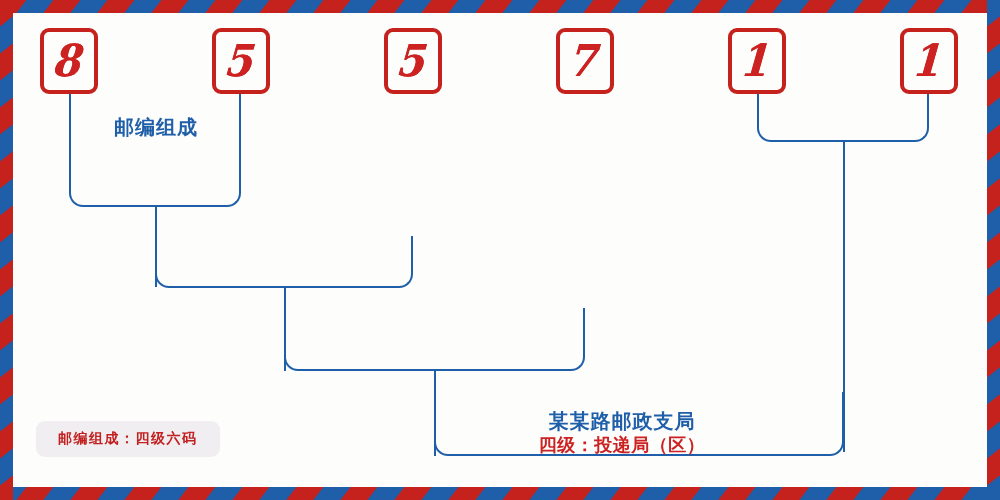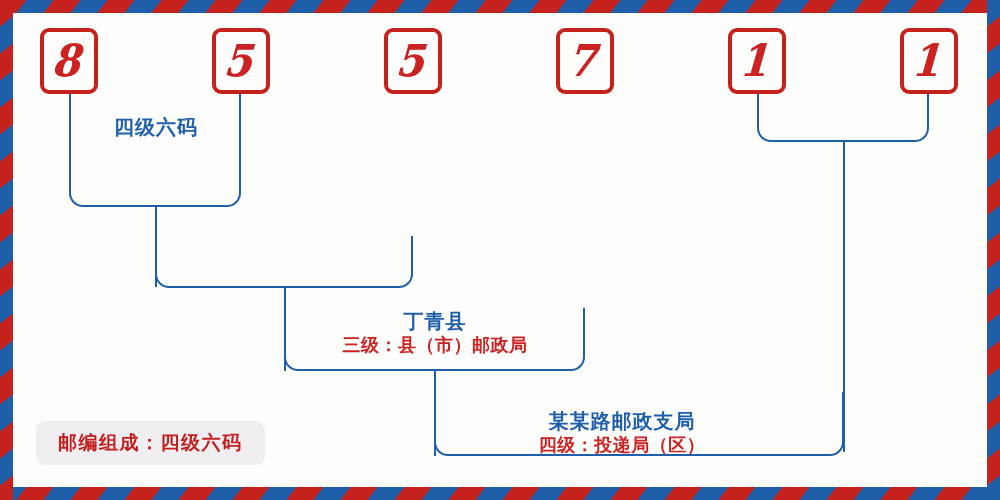--- a/index.html
+++ b/index.html
@@ -103,21 +103,21 @@
   
   .footnote{
     position:absolute;
     left:36px;top:421px;
     padding:9px 22px;
     background:#f0eef0;
     border-radius:9px;
     color:#c22020;
     font-family:"DejaVu Serif","Liberation Serif",serif;
     font-weight:bold;
-    font-size:19px;
+    font-size:14px;
     letter-spacing:1.5px;
     white-space:nowrap;
   }
 </style>
 </head>
 <body>
 
 <div id="stage">
 
   <div class="inner-white"></div>
@@ -140,32 +140,28 @@
   <div class="digit-box" style="left:900px;top:28px;">
     <span class="digit-glyph">1</span>
   </div>
 
   <div class="bracket" style="left:757px;top:94px;width:172px;height:48px;"></div>
   <div class="stem" style="left:843px;top:142px;height:310px;"></div>
 
   <div class="bracket" style="left:69px;top:94px;width:172px;height:113px;"></div>
   <div class="stem" style="left:155px;top:207px;height:80px;"></div>
   <div class="label-group" style="left:80px;top:116px;width:152px;">
-    <div class="lbl-name">四级六码</div>
+    <div class="lbl-name">邮编组成</div>
   </div>
 
   <div class="bracket" style="left:155px;top:236px;width:258px;height:52px;"></div>
   <div class="stem" style="left:284px;top:288px;height:83px;"></div>
 
   <div class="bracket" style="left:284px;top:308px;width:301px;height:63px;"></div>
   <div class="stem" style="left:434px;top:371px;height:85px;"></div>
-  <div class="label-group" style="left:300px;top:310px;width:270px;">
-    <div class="lbl-name">丁青县</div>
-    <div class="lbl-desc">三级：县（市）邮政局</div>
-  </div>
 
   <div class="bracket" style="left:434px;top:392px;width:410px;height:64px;"></div>
   <div class="label-group" style="left:487px;top:392px;width:270px;margin-top:18px;">
     <div class="lbl-name">某某路邮政支局</div>
     <div class="lbl-desc">四级：投递局（区）</div>
   </div>
 
   <div class="footnote">邮编组成：四级六码</div>
 
   <div class="airmail-edge top">

